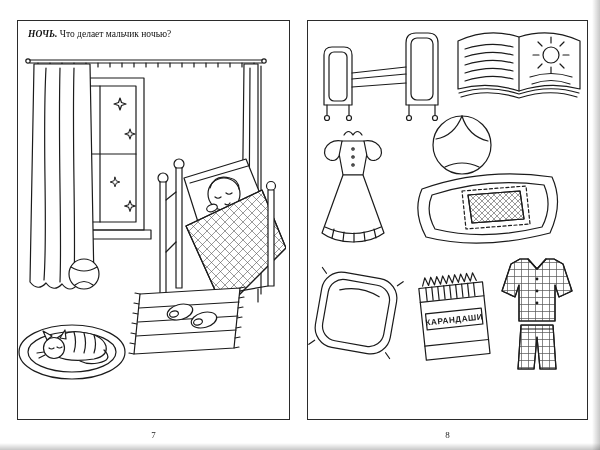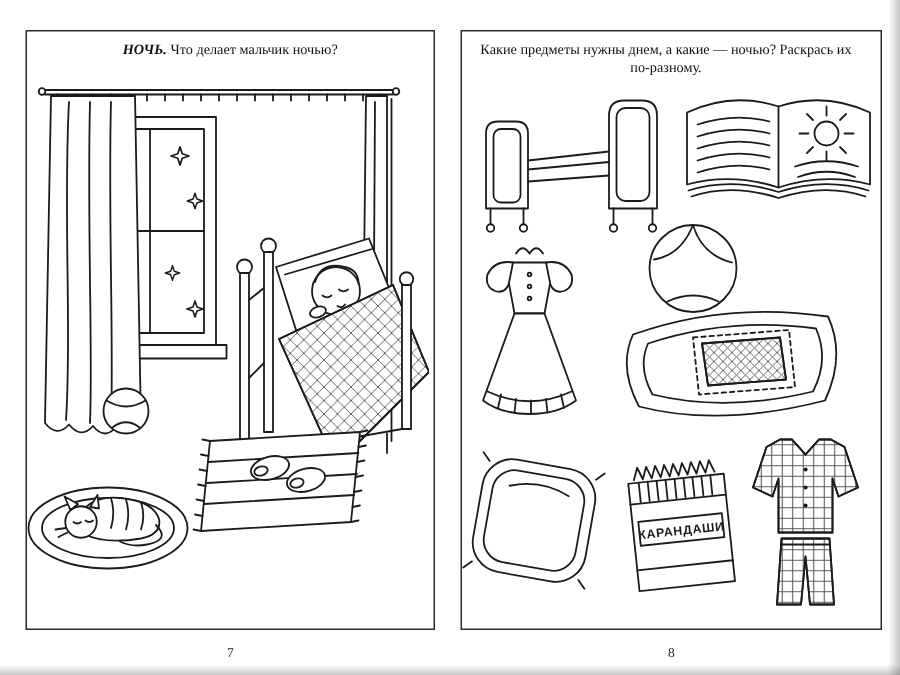--- a/index.html
+++ b/index.html
@@ -4,21 +4,21 @@
 <style>
   html,body{margin:0;padding:0;}
   body{
     width:600px;height:450px;position:relative;overflow:hidden;
     background:#ffffff;
     font-family:"Liberation Serif", serif;
   }
   .scan-root{position:absolute;inset:0;}
   .page{
     position:absolute;top:20px;height:400px;background:#fff;
-    border:1.2px solid #2b2b2b;box-sizing:border-box;text-align:center;
+    border:1.2px solid #2b2b2b;box-sizing:border-box;
   }
   .page.left{left:17px;width:273px;}
   .page.right{left:307px;width:281px;}
   .heading{
     font-size:9.5px;line-height:1.3;color:#111;
     padding:7px 10px 2px 10px;
   }
   .heading .hb{font-weight:bold;font-style:italic;}
   .page.right .heading{max-width:252px;}
   svg.scene{display:block;}
@@ -152,21 +152,20 @@
         <path d="M86,308 Q96,318 80,321 Q70,323 62,319"></path>
         <circle cx="36" cy="306" r="10.5" fill="#fff"></circle>
         <path d="M29,298 L25,289 L34,294 Z M42,296 L47,288 L48,297 Z" fill="#fff"></path>
         <path d="M31,306 q2.5,2 5,0 M39,305 q2.5,2 5,0"></path>
         <path d="M26,310 l-7,1 M27,313 l-6,3"></path>
       </g>
     </svg>
   </div>
 
   <div class="page right">
-    <div class="heading">Какие предметы нужны днем, а какие — ночью? Раскрась их по-разному.</div>
 
     <svg class="scene" width="278" height="355" viewBox="0 0 278 355" stroke="#1b1b1b" fill="none" stroke-width="1.2" stroke-linecap="round" stroke-linejoin="round">
       <defs>
         <pattern id="plaid" width="7" height="7" patternUnits="userSpaceOnUse">
           <path d="M0,3.5H7M3.5,0V7" stroke="#555" stroke-width="0.7" fill="none"></path>
         </pattern>
         <pattern id="xh" width="6" height="6" patternUnits="userSpaceOnUse">
           <path d="M0,0L6,6M6,0L0,6" stroke="#555" stroke-width="0.6" fill="none"></path>
         </pattern>
       </defs>

